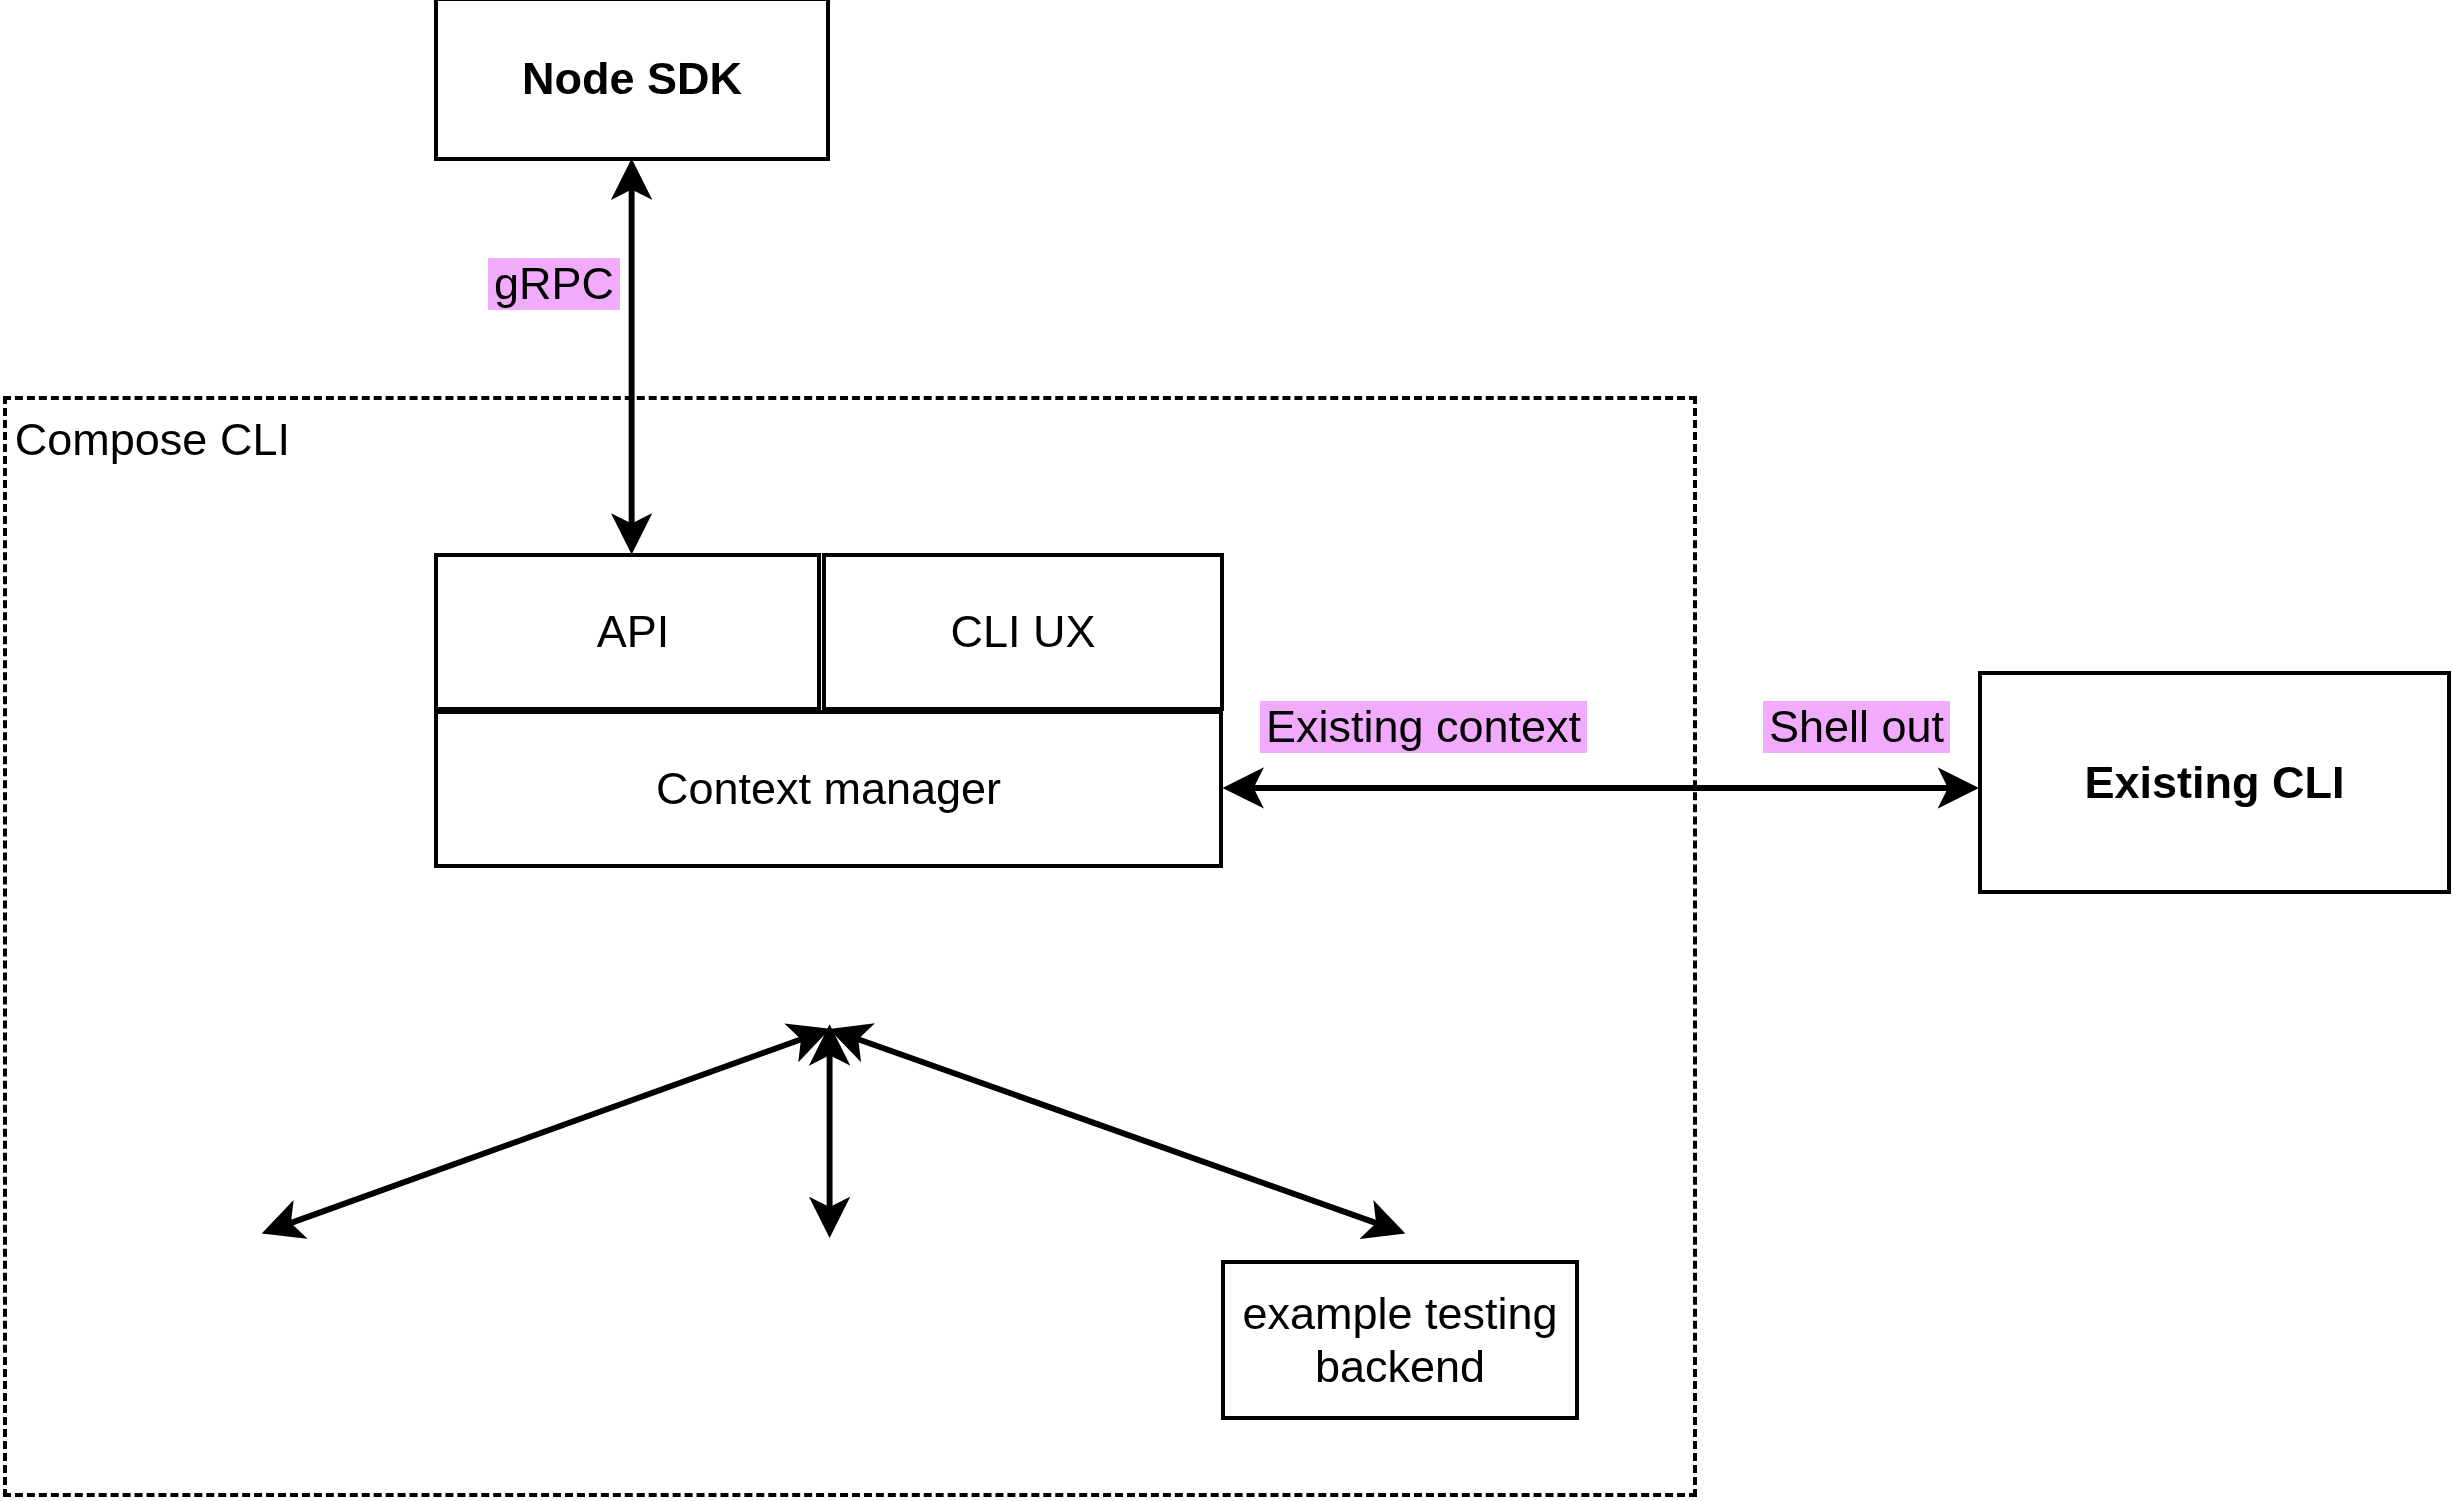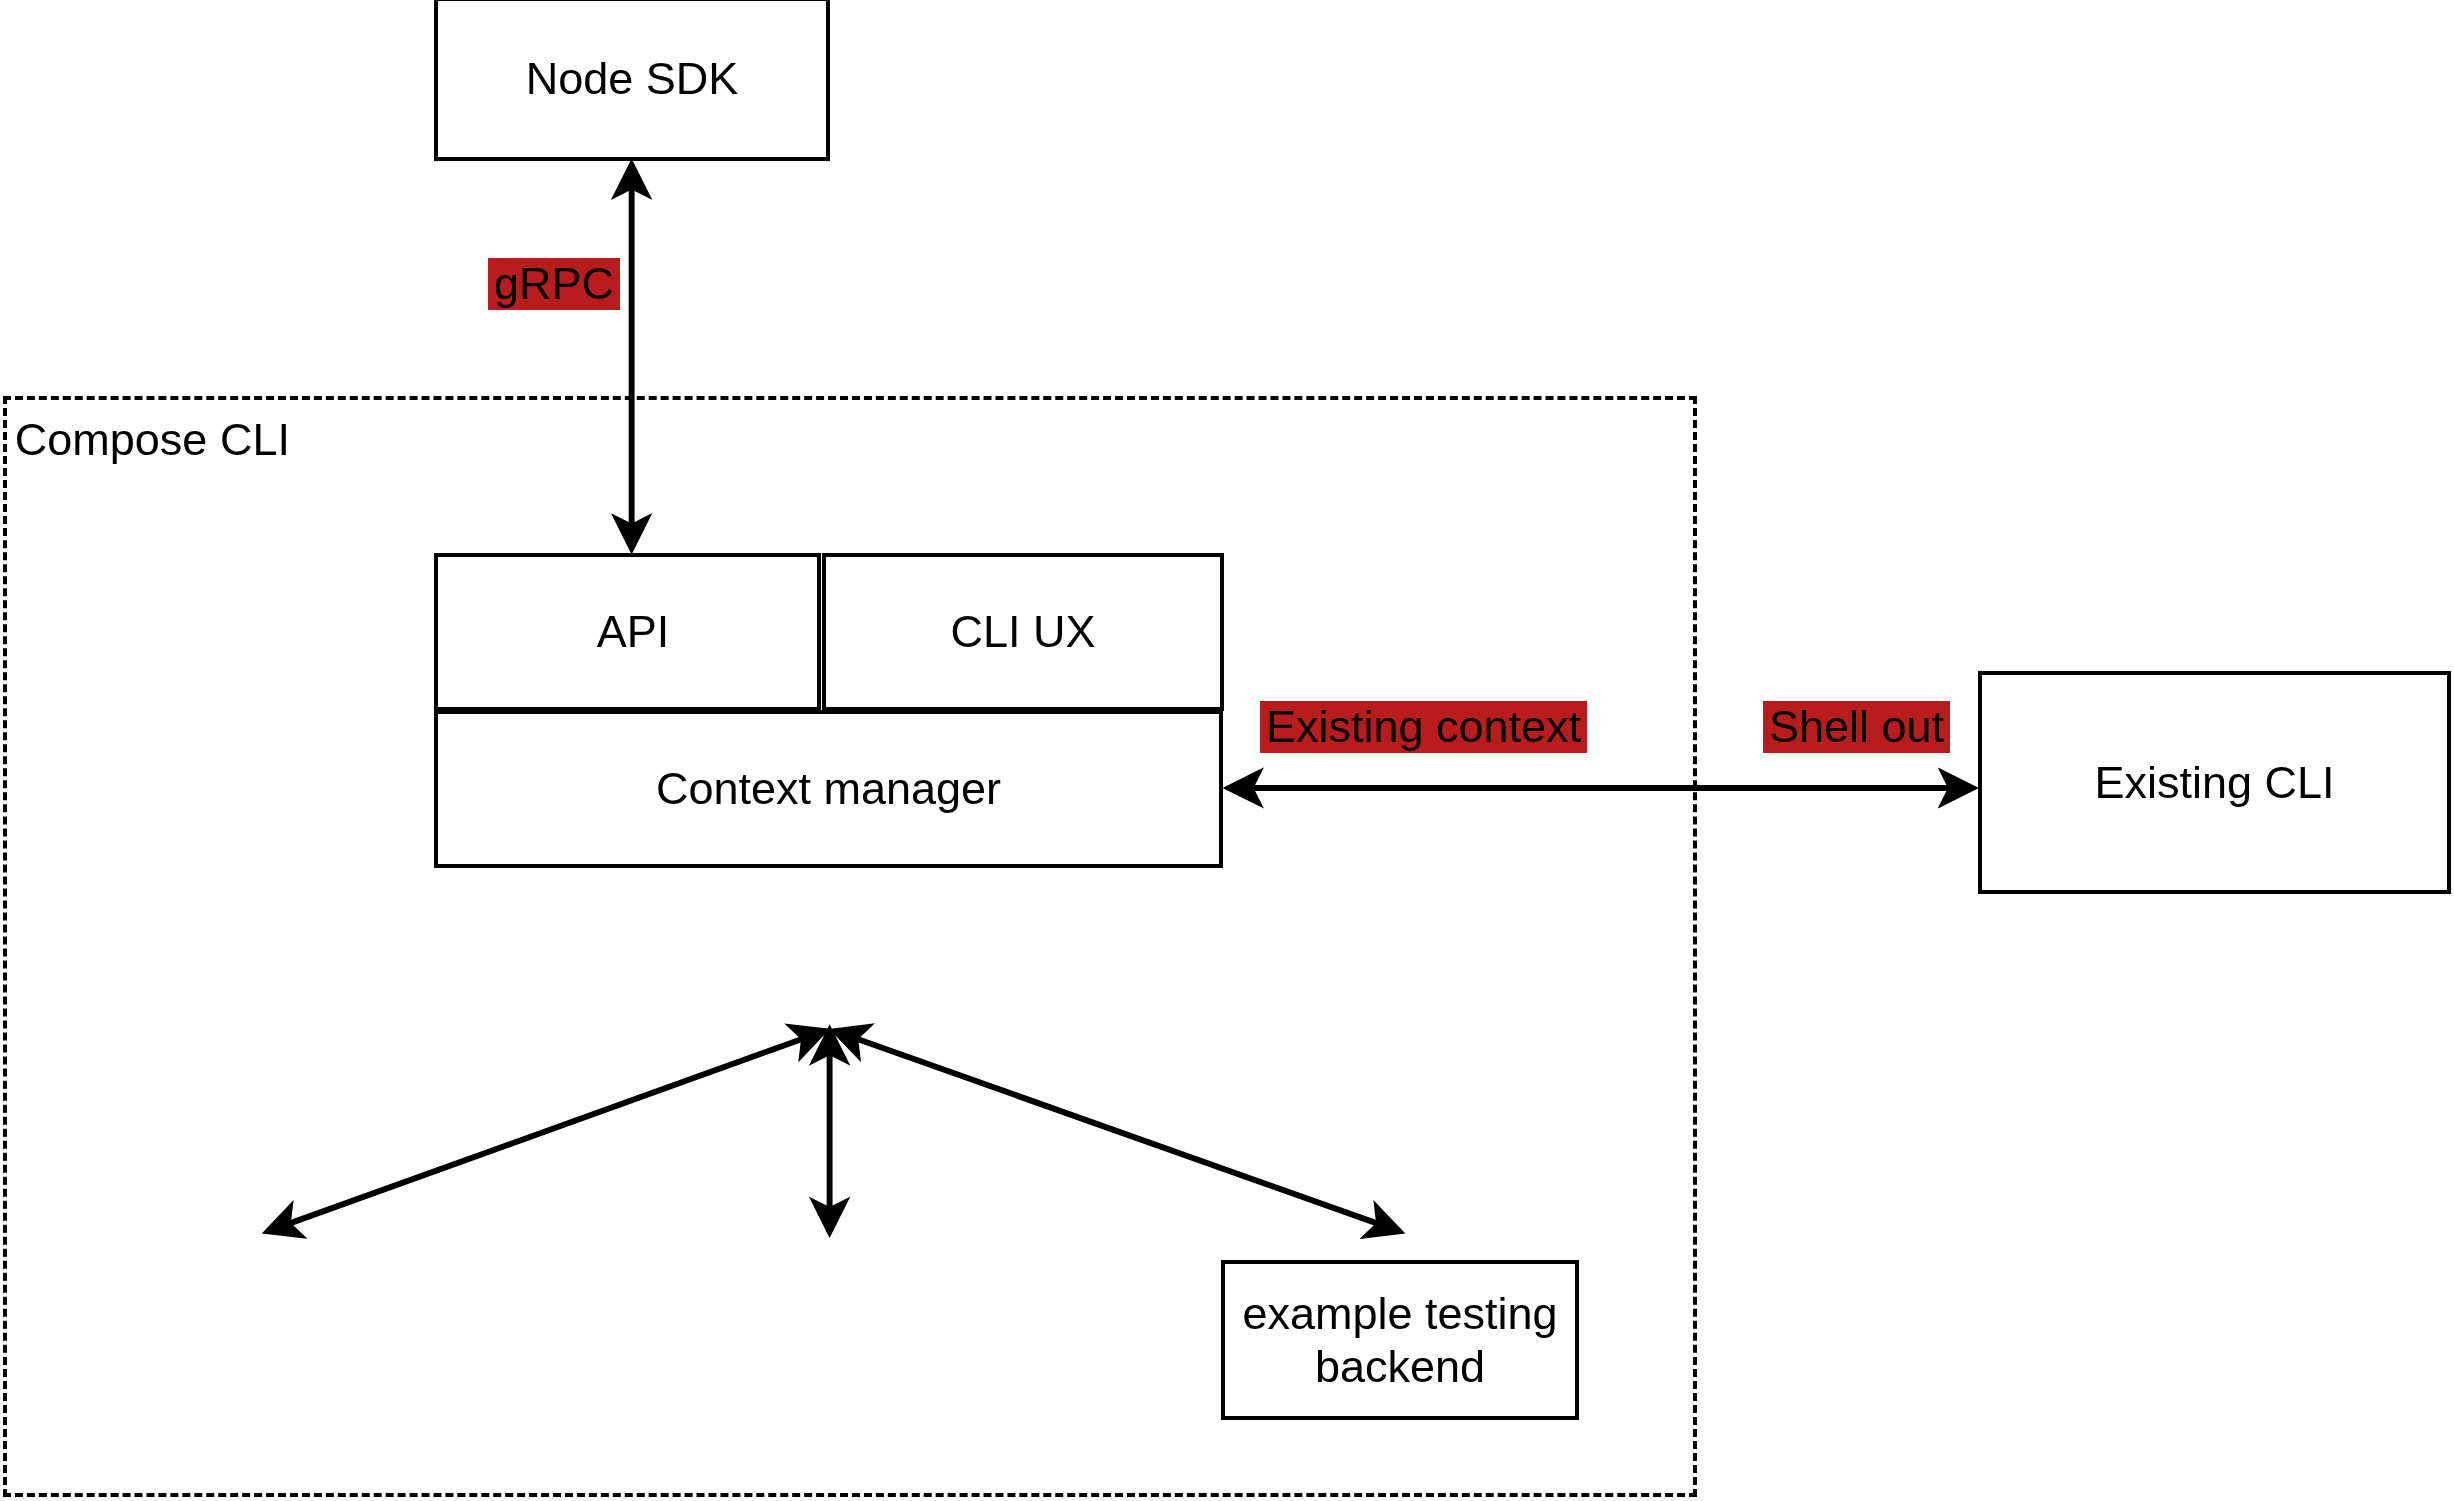--- a/index.html
+++ b/index.html
@@ -35,39 +35,39 @@
     align-items: center;
     justify-content: center;
     text-align: center;
   }
   .node-label {
     font-size: 45px;
     line-height: 1.18;
     white-space: pre-line;
   }
   .node-label.bold {
-    font-weight: normal;
+    font-weight: bold;
   }
   .boundary {
     position: absolute;
     box-sizing: border-box;
     border: 4.9px dashed #000000;
     background: transparent;
   }
   .boundary-title {
     position: absolute;
     font-size: 45px;
     font-weight: normal;
     white-space: nowrap;
   }
   .edge-label {
     position: absolute;
     font-size: 45px;
     white-space: nowrap;
-    background: #b91c1c;
+    background: #f0abfc;
     padding: 0 5.9px;
   }
 </style>
 </head>
 <body>
 
 <div id="canvas">
 
   <svg class="svg-layer" viewBox="0 0 2492 1524" xmlns="http://www.w3.org/2000/svg">
     <defs>

